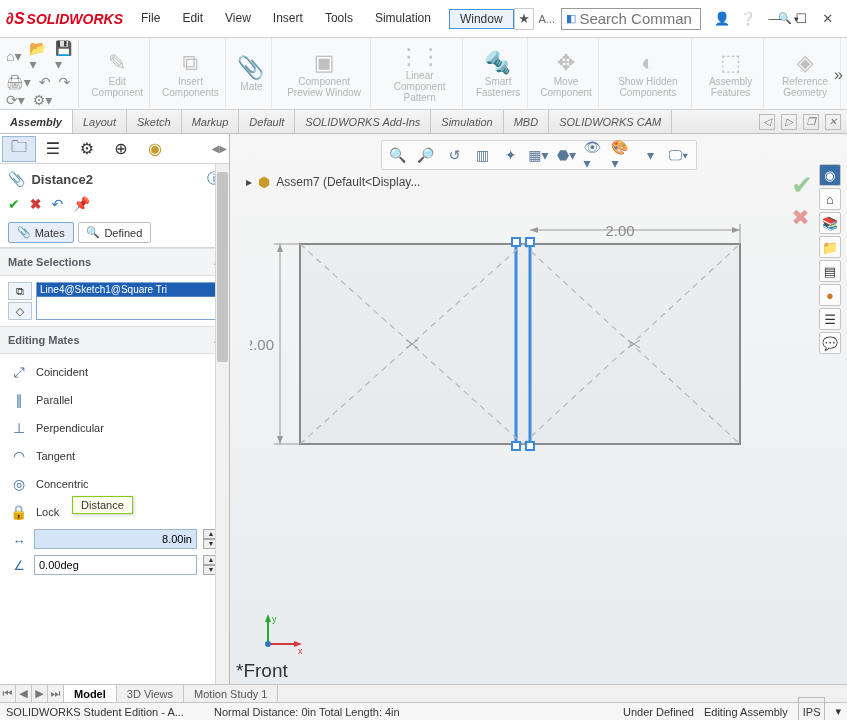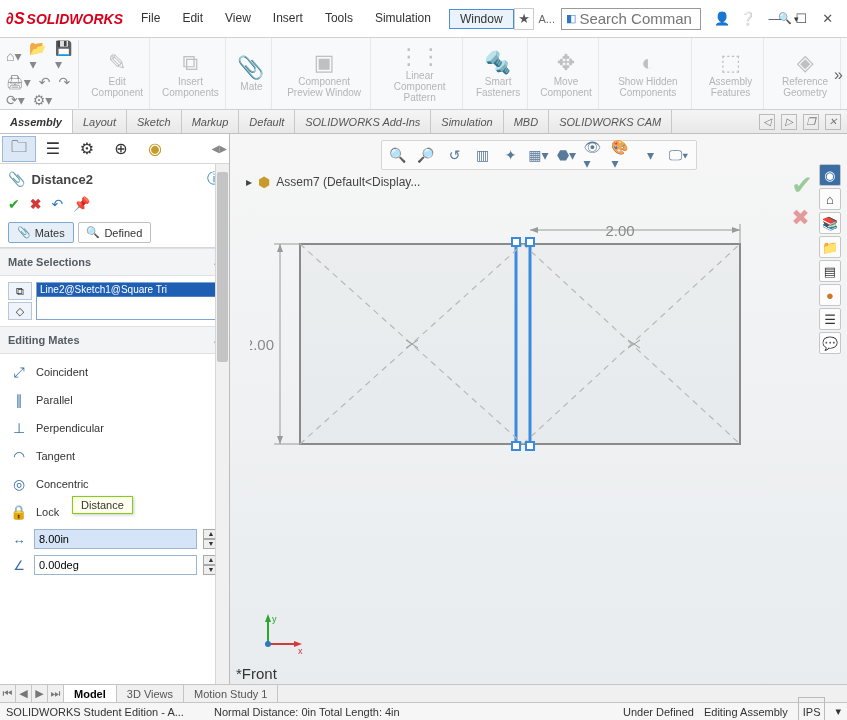--- a/index.html
+++ b/index.html
@@ -60,39 +60,39 @@
   .msel-iconbtn { width: 24px; height: 18px; border: 1px solid #b8c6d6; background: #eef4fa; display: flex; align-items: center; justify-content: center; font-size: 11px; cursor: pointer; }
   .msel-list { flex: 1; border: 1px solid #7fa6d0; background: #fff; min-height: 36px; }
   .msel-item { background: #1e5fb4; color: #fff; font-size: 10px; padding: 1px 3px; border-bottom: 1px solid #4d81c9; white-space: nowrap; overflow: hidden; }
   .std-mates { padding: 4px 0; }
   .std-mate { display: flex; align-items: center; gap: 8px; padding: 5px 10px; font-size: 11px; cursor: pointer; }
   .std-mate .mi { width: 18px; height: 18px; display: flex; align-items: center; justify-content: center; color: #3a6ea5; font-size: 14px; }
   .tooltip-box { position: absolute; background: #fffff0; border: 1px solid #84cc16; padding: 2px 8px; font-size: 11px; box-shadow: 1px 1px 3px rgba(0,0,0,.2); }
   .dim-row { display: flex; align-items: center; gap: 6px; padding: 3px 10px; }
   .dim-icon { width: 18px; height: 18px; display: flex; align-items: center; justify-content: center; color: #3a6ea5; font-size: 13px; }
   .dim-input { flex: 1; height: 20px; border: 1px solid #9cb6d0; font-size: 11px; padding: 0 4px; }
-  .dim-input.hl { background: #d5e5f7; }
+  .dim-input.hl { background: #d5e5f7; text-align: right; }
   .spinner { width: 16px; display: flex; flex-direction: column; }
   .spinner div { height: 10px; border: 1px solid #a9a9a9; background: #eee; font-size: 7px; text-align: center; line-height: 8px; cursor: pointer; }
   .left-scrollbar { position: absolute; right: 0; top: 30px; bottom: 0; width: 14px; background: #f0f0f0; border-left: 1px solid #d6d6d6; }
   .left-scroll-thumb { position: absolute; left: 1px; right: 1px; top: 8px; height: 190px; background: #c4c4c4; border-radius: 2px; }
 
   
   .gfx { flex: 1; position: relative; background: linear-gradient(#f6f6f6, #e8ecef); }
   .gfx-toolbar { position: absolute; top: 6px; left: 50%; transform: translateX(-50%); display: flex; gap: 6px; background: rgba(255,255,255,.6); padding: 3px 6px; border: 1px solid #d6d6d6; border-radius: 2px; }
   .gfx-tool { width: 22px; height: 22px; display: flex; align-items: center; justify-content: center; font-size: 14px; color: #5a7a9a; cursor: pointer; }
   .gfx-breadcrumb { position: absolute; top: 40px; left: 16px; display: flex; align-items: center; gap: 6px; font-size: 12px; color: #444; }
   .gfx-bc-icon { color: #c79a2a; font-size: 14px; }
   .gfx-flyout { position: absolute; right: 6px; top: 30px; width: 22px; display: flex; flex-direction: column; gap: 2px; }
   .gfx-fly { width: 22px; height: 22px; border: 1px solid #c6c6c6; background: #fcfcfc; border-radius: 2px; display: flex; align-items: center; justify-content: center; font-size: 13px; cursor: pointer; }
   .gfx-confirm { position: absolute; right: 34px; top: 36px; display: flex; flex-direction: column; gap: 4px; }
   .gfx-check { font-size: 26px; color: #9acb9a; }
   .gfx-x { font-size: 22px; color: #e49a9a; }
   .triad { position: absolute; left: 24px; bottom: 30px; width: 50px; height: 40px; }
-  .view-label { position: absolute; left: 6px; bottom: 2px; font-size: 15px; color: #333; }
+  .view-label { position: absolute; left: 6px; bottom: 2px; font-size: 19px; color: #333; }
 
   svg.sketch { position: absolute; top: 90px; left: 20px; }
   .dimtxt { font-size: 15px; fill: #8a8a8a; font-family: Arial; }
 
   
   .bottom-tabs { height: 18px; background: #f0f0f0; border-top: 1px solid #c5c5c5; display: flex; align-items: stretch; font-size: 11px; }
   .bt-nav { width: 16px; border-right: 1px solid #c5c5c5; display: flex; align-items: center; justify-content: center; color: #777; cursor: pointer; }
   .bt-tab { padding: 0 10px; border-right: 1px solid #c5c5c5; display: flex; align-items: center; cursor: pointer; color: #555; }
   .bt-tab.active { background: #fff; font-weight: bold; color: #000; }
 
@@ -262,21 +262,21 @@
     <div class="section-head">
       <span>Mate Selections</span>
       <span class="chev">˄</span>
     </div>
     <div class="mate-sel-body">
       <div class="msel-icons">
         <div class="msel-iconbtn">⧉</div>
         <div class="msel-iconbtn">◇</div>
       </div>
       <div class="msel-list">
-        <div class="msel-item">Line2@Sketch1@Square Tri</div>
+        <div class="msel-item">Line4@Sketch1@Square Tri</div>
       </div>
     </div>
 
     <div class="section-head">
       <span>Editing Mates</span>
       <span class="chev">˄</span>
     </div>
     <div class="std-mates">
       <div class="std-mate">
           <span class="mi">⤢</span>

